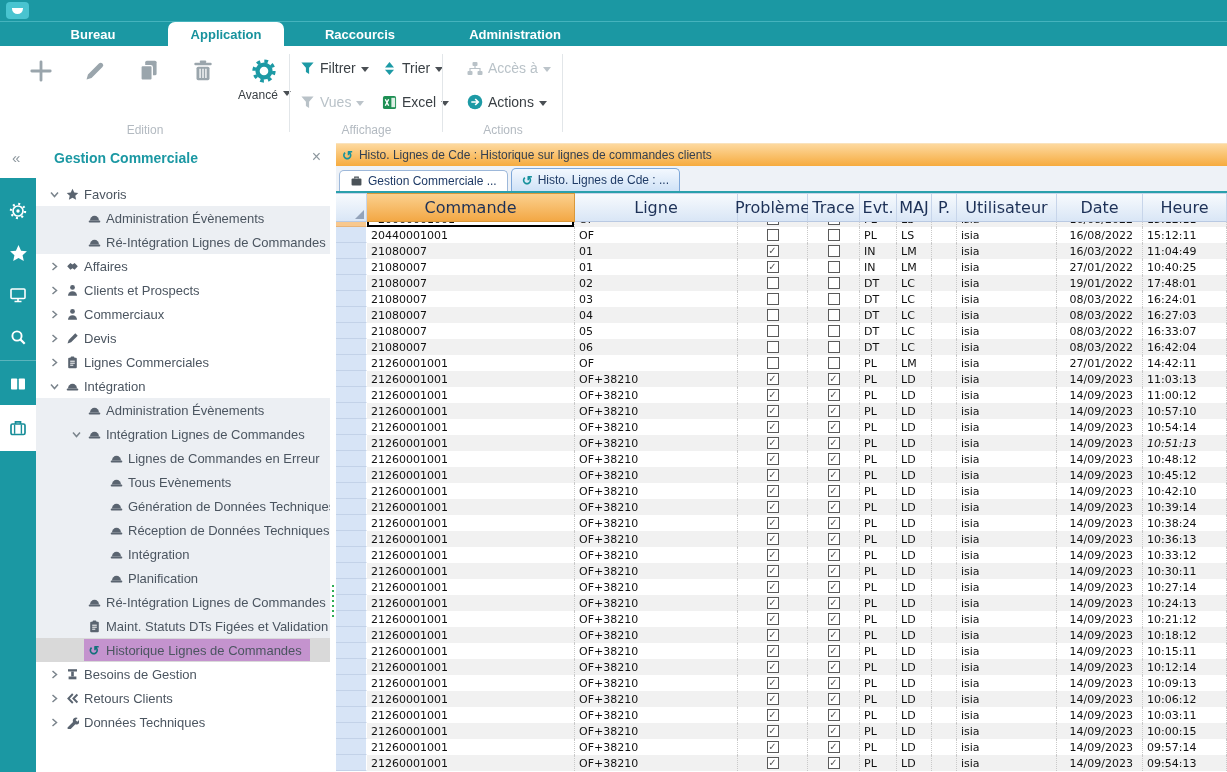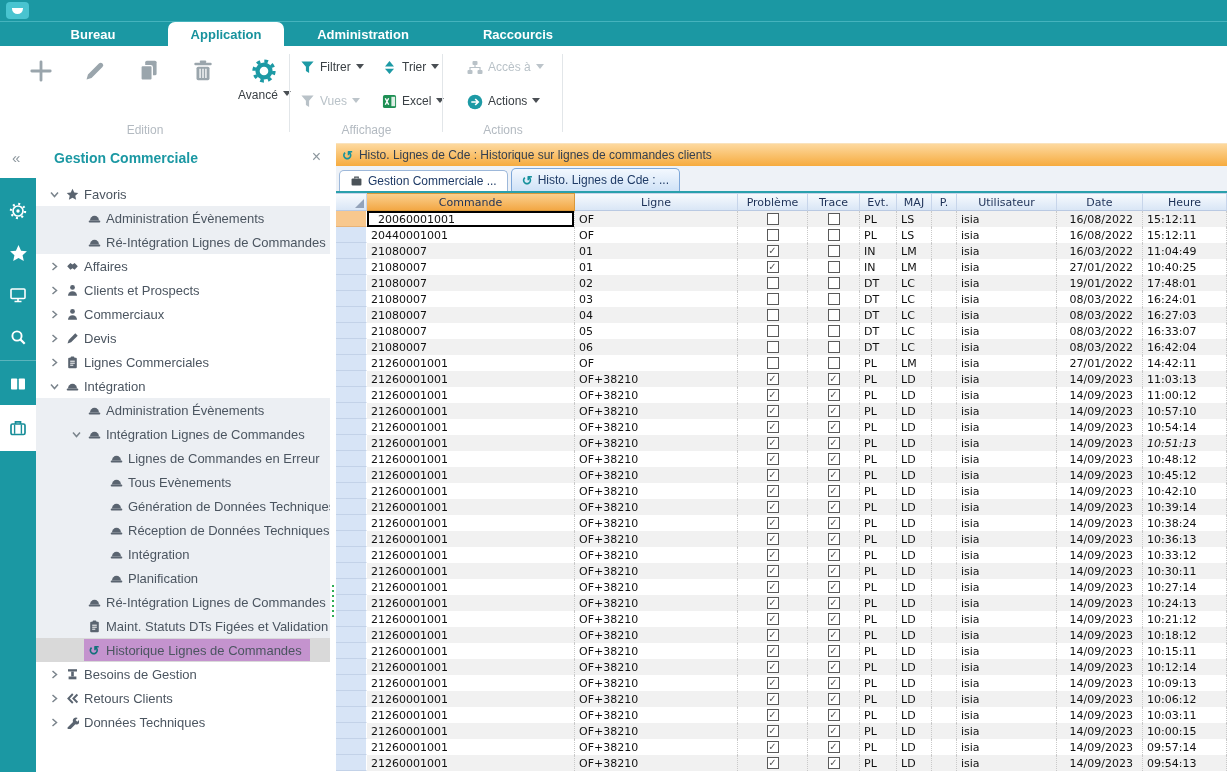--- a/index.html
+++ b/index.html
@@ -24,21 +24,21 @@
   .glabel{position:absolute;bottom:3px;left:0;right:0;text-align:center;font-size:12px;color:#b3bac1;}
   .g-edition{left:0;width:290px;}
   .g-affichage{left:290px;width:153px;}
   .g-actions{left:443px;width:120px;}
   .bigrow{position:absolute;left:14px;top:11px;display:flex;align-items:flex-start;}
   .icon-btn{background:none;border:none;padding:0;margin:0 13px;width:28px;height:28px;display:flex;align-items:center;justify-content:center;cursor:pointer;}
   .advanced{margin-left:8px;display:flex;flex-direction:column;align-items:center;cursor:pointer;}
   .adv-label{display:flex;align-items:center;gap:5px;font-size:12px;color:#3a4045;margin-top:3px;}
   .caret{width:0;height:0;border:4px solid transparent;border-top:5px solid #4a4f54;margin-top:4px;}
   .caret.dis{border-top-color:#bcc4ca;}
-  .sbtn{position:absolute;display:flex;align-items:flex-start;gap:5px;font-size:12px;color:#3a4045;cursor:pointer;white-space:nowrap;}
+  .sbtn{position:absolute;display:flex;align-items:flex-end;gap:5px;font-size:14px;color:#3a4045;cursor:pointer;white-space:nowrap;}
   .sbtn.dis{color:#b9c2c8;cursor:default;}
   .r1{top:14px;}.r2{top:48px;}
   .c1{left:10px;}.c2{left:92px;}.ca{left:24px;}
 
   
   .panel-header{position:absolute;left:0;top:140px;width:330px;height:38px;background:#fff;}
   .ph-collapse{position:absolute;left:12px;top:9px;font-size:15px;color:#8d979e;cursor:pointer;}
   .ph-title{position:absolute;left:54px;top:10px;font-size:14px;font-weight:bold;color:#1b98a3;}
   .ph-close{position:absolute;right:9px;top:8px;font-size:16px;color:#8d979e;cursor:pointer;}
 
@@ -71,23 +71,23 @@
   .orangebar .hist{color:#17929d;}
   .doc-tabs{height:25px;background:#eef2f7;border-bottom:2px solid #2aa0ac;display:flex;align-items:flex-end;gap:3px;padding-left:3px;box-sizing:content-box;}
   .doc-tab{height:21px;display:flex;align-items:center;gap:5px;padding:0 10px;font-size:12px;color:#1f3b66;
       background:#fff;border:1px solid #9db8da;border-bottom:none;border-radius:5px 5px 0 0;cursor:pointer;box-sizing:border-box;}
   .doc-tab.active{background:linear-gradient(#f3f8fe,#cfe2f7);border-color:#7da7d9;height:23px;}
   .doc-tab .hist{color:#17929d;}
 
   
   .grid{font-family:"DejaVu Sans",sans-serif;}
   .ghead{display:flex;height:18px;}
-  .hcell{box-sizing:border-box;height:18px;background:linear-gradient(#f7fafd,#d9e6f6);
+  .hcell{box-sizing:border-box;height:29px;background:linear-gradient(#f7fafd,#d9e6f6);
       border-right:1px solid #c7d5ea;border-top:1px solid #c7d5ea;border-bottom:1px solid #b9c9e2;
-      display:flex;align-items:center;justify-content:center;font-size:11px;color:#1d3157;cursor:pointer;position:relative;}
+      display:flex;align-items:center;justify-content:center;font-size:16px;color:#1d3157;cursor:pointer;position:relative;}
   .hcell.sel{background:linear-gradient(#fbd08e,#f3a845);border-color:#d9983a;}
   .hcell.hselector:after{content:"";position:absolute;right:2px;bottom:2px;width:0;height:0;
       border-left:9px solid transparent;border-bottom:9px solid #93a3ba;}
   .grow{display:flex;height:16px;background:#fff;}
   .grow.odd{background:#f1f1f1;}
   .gcell{box-sizing:border-box;height:16px;line-height:15px;font-size:11px;color:#111;
       border-right:1px dotted #c9c9c9;padding:0 4px;white-space:nowrap;overflow:hidden;display:flex;align-items:center;}
   .gcell.right{justify-content:flex-end;padding-right:9px;}
   .gcell.center{justify-content:center;}
   .gcell.focused{background:#fff;box-shadow:inset 0 0 0 2px #000;padding-left:11px;}
@@ -100,22 +100,22 @@
 
 <div class="titlebar">
   <div class="appicon">
       <i></i>
     </div>
 </div>
 
 <div class="tabbar">
   <div class="menu-tab w1">Bureau</div>
   <div class="menu-tab w2 active">Application</div>
+  <div class="menu-tab w3">Raccourcis</div>
   <div class="menu-tab w4">Administration</div>
-  <div class="menu-tab w3">Raccourcis</div>
 </div>
 
 <div class="ribbon">
   <div class="rgroup g-edition">
     <div class="bigrow">
       <button class="icon-btn">
         <svg width="26" height="26" viewBox="0 0 24 24">
             <path d="M12,3.5 V20.5 M3.5,12 H20.5" stroke="#9aa5ac" stroke-width="2.6" fill="none" stroke-linecap="round"></path>
           </svg>
       </button>

